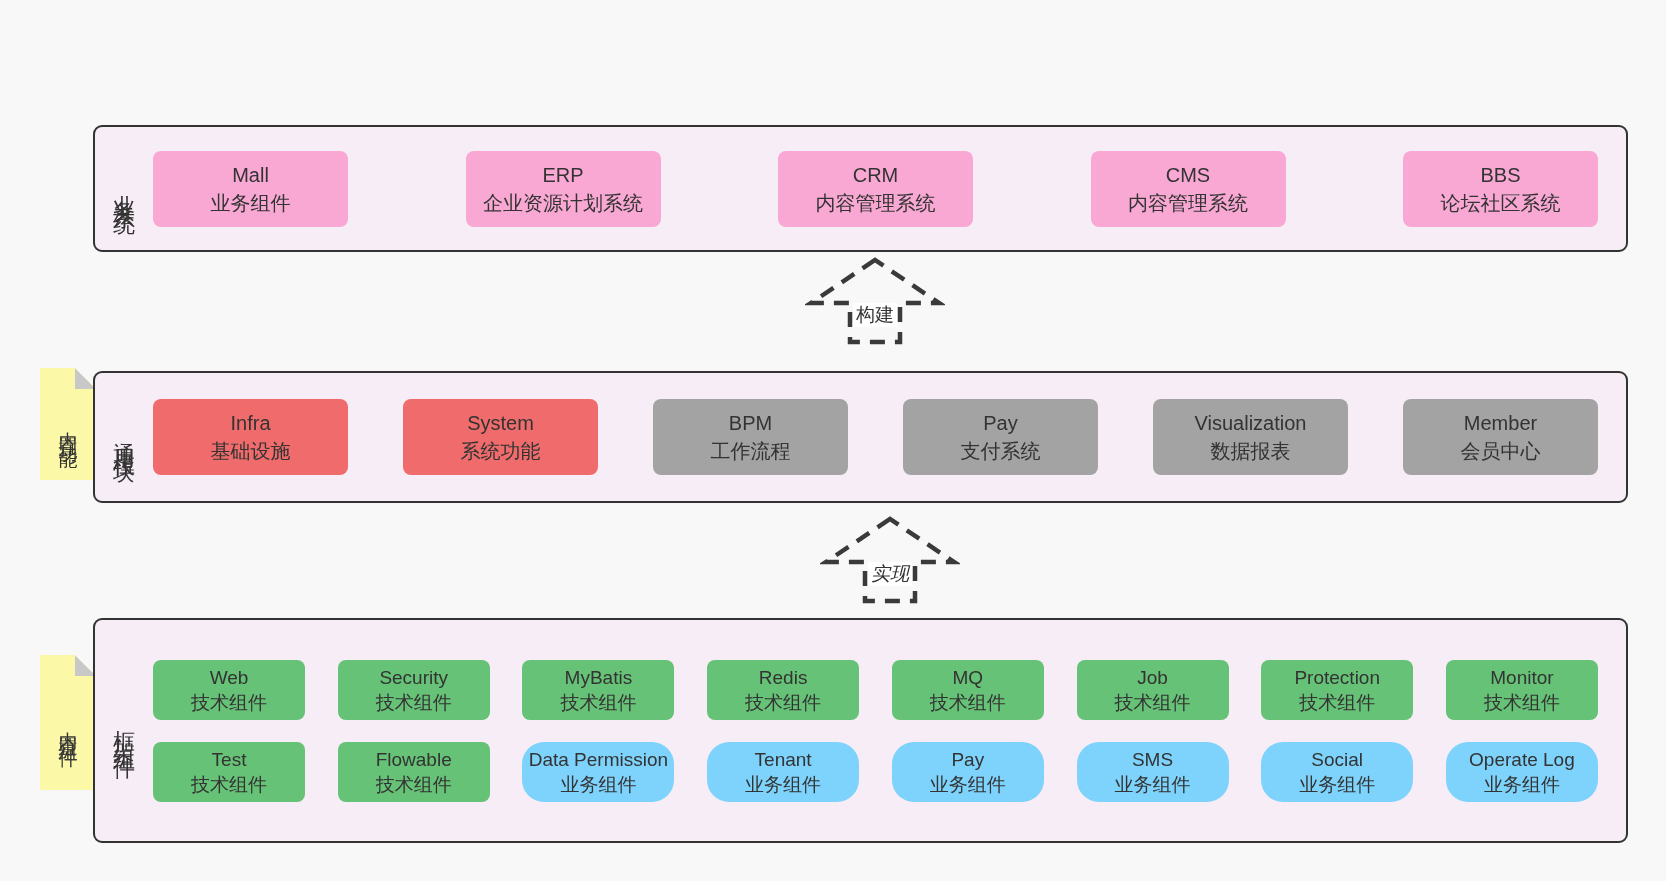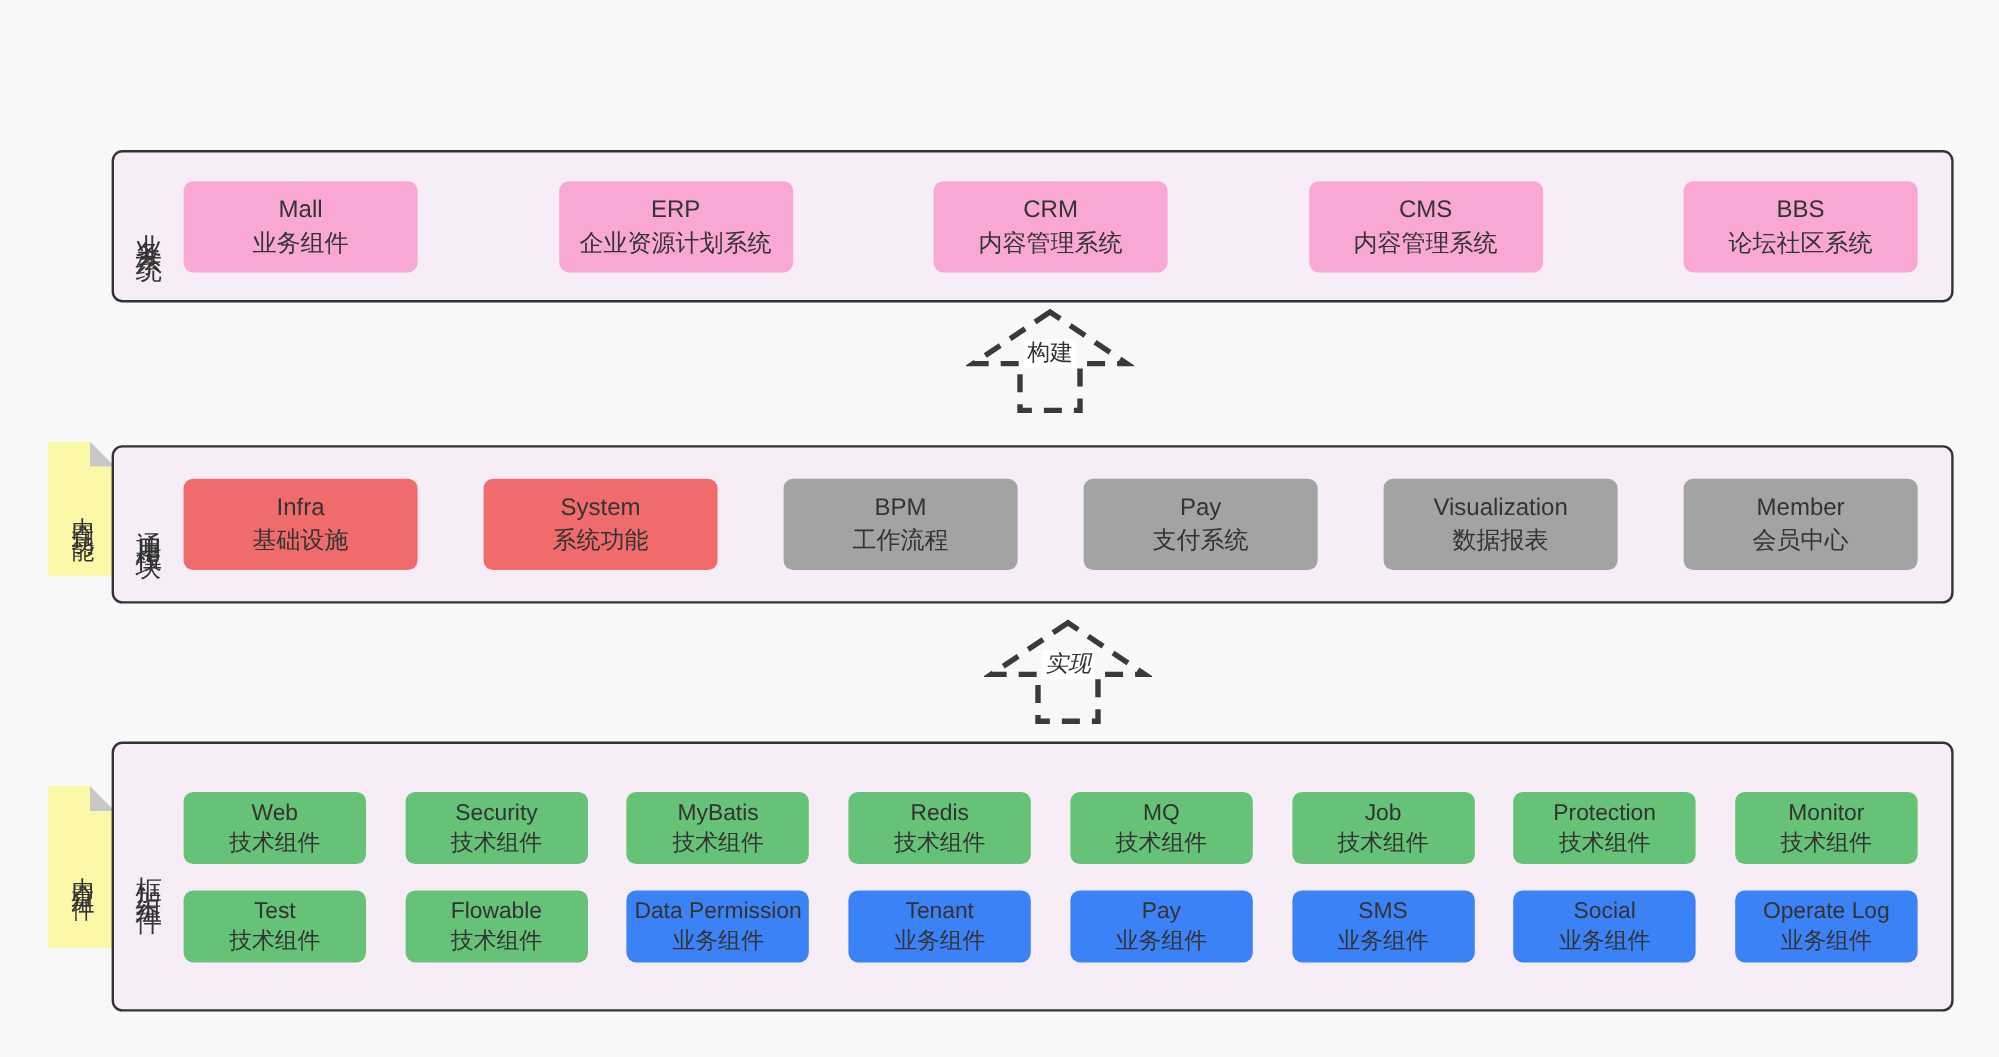--- a/index.html
+++ b/index.html
@@ -44,21 +44,21 @@
     box-sizing:border-box; border-radius:8px;
     display:flex; flex-direction:column; align-items:center; justify-content:center;
     text-align:center; color:#333;
   }
   .box-lg { width:195px; height:76px; font-size:20px; line-height:28px; }
   .box-sm { width:152px; height:60px; font-size:19px; line-height:25px; padding:0 6px; }
   .blue   { background:#f9a8d4; }
   .red    { background:#f06c6c; }
   .pink   { background:#a3a3a3; }
   .gdark  { background:#66c276; }
-  .glight { background:#3b82f6; }
+  .glight { background:#7dd3fc;border-radius:22px; }
   .box-name, .box-sub { display:block; }
 
   
   .note {
     position:absolute; left:40px; width:56px; background:#fbf9a8; z-index:1;
     clip-path:polygon(0 0, calc(100% - 21px) 0, 100% 21px, 100% 100%, 0 100%);
   }
   #note-module    { top:368px; height:112px; }
   #note-framework { top:655px; height:135px; }
   .note-fold {
@@ -70,21 +70,21 @@
     writing-mode:vertical-rl; text-orientation:upright;
     font-size:19px; letter-spacing:6px; color:#333; white-space:nowrap;
   }
 
   
   .arrow { position:absolute; width:140px; height:92px; z-index:1; }
   #arrow-build     { left:805px; top:255px; }
   #arrow-implement { left:820px; top:514px;font-style:italic; }
   .arrow svg { width:100%; height:100%; display:block; }
   .arrow-label {
-    position:absolute; left:50%; top:28px; transform:translateX(-50%);
+    position:absolute; left:50%; top:48px; transform:translateX(-50%);
     background:#ffffff; font-size:19px; line-height:24px; padding:0 3px;
     color:#333; white-space:nowrap;
   }
 </style>
 </head>
 <body>
 
 <div class="panel" id="panel-biz">
   <div class="panel-label">
     <span>业务系统</span>

